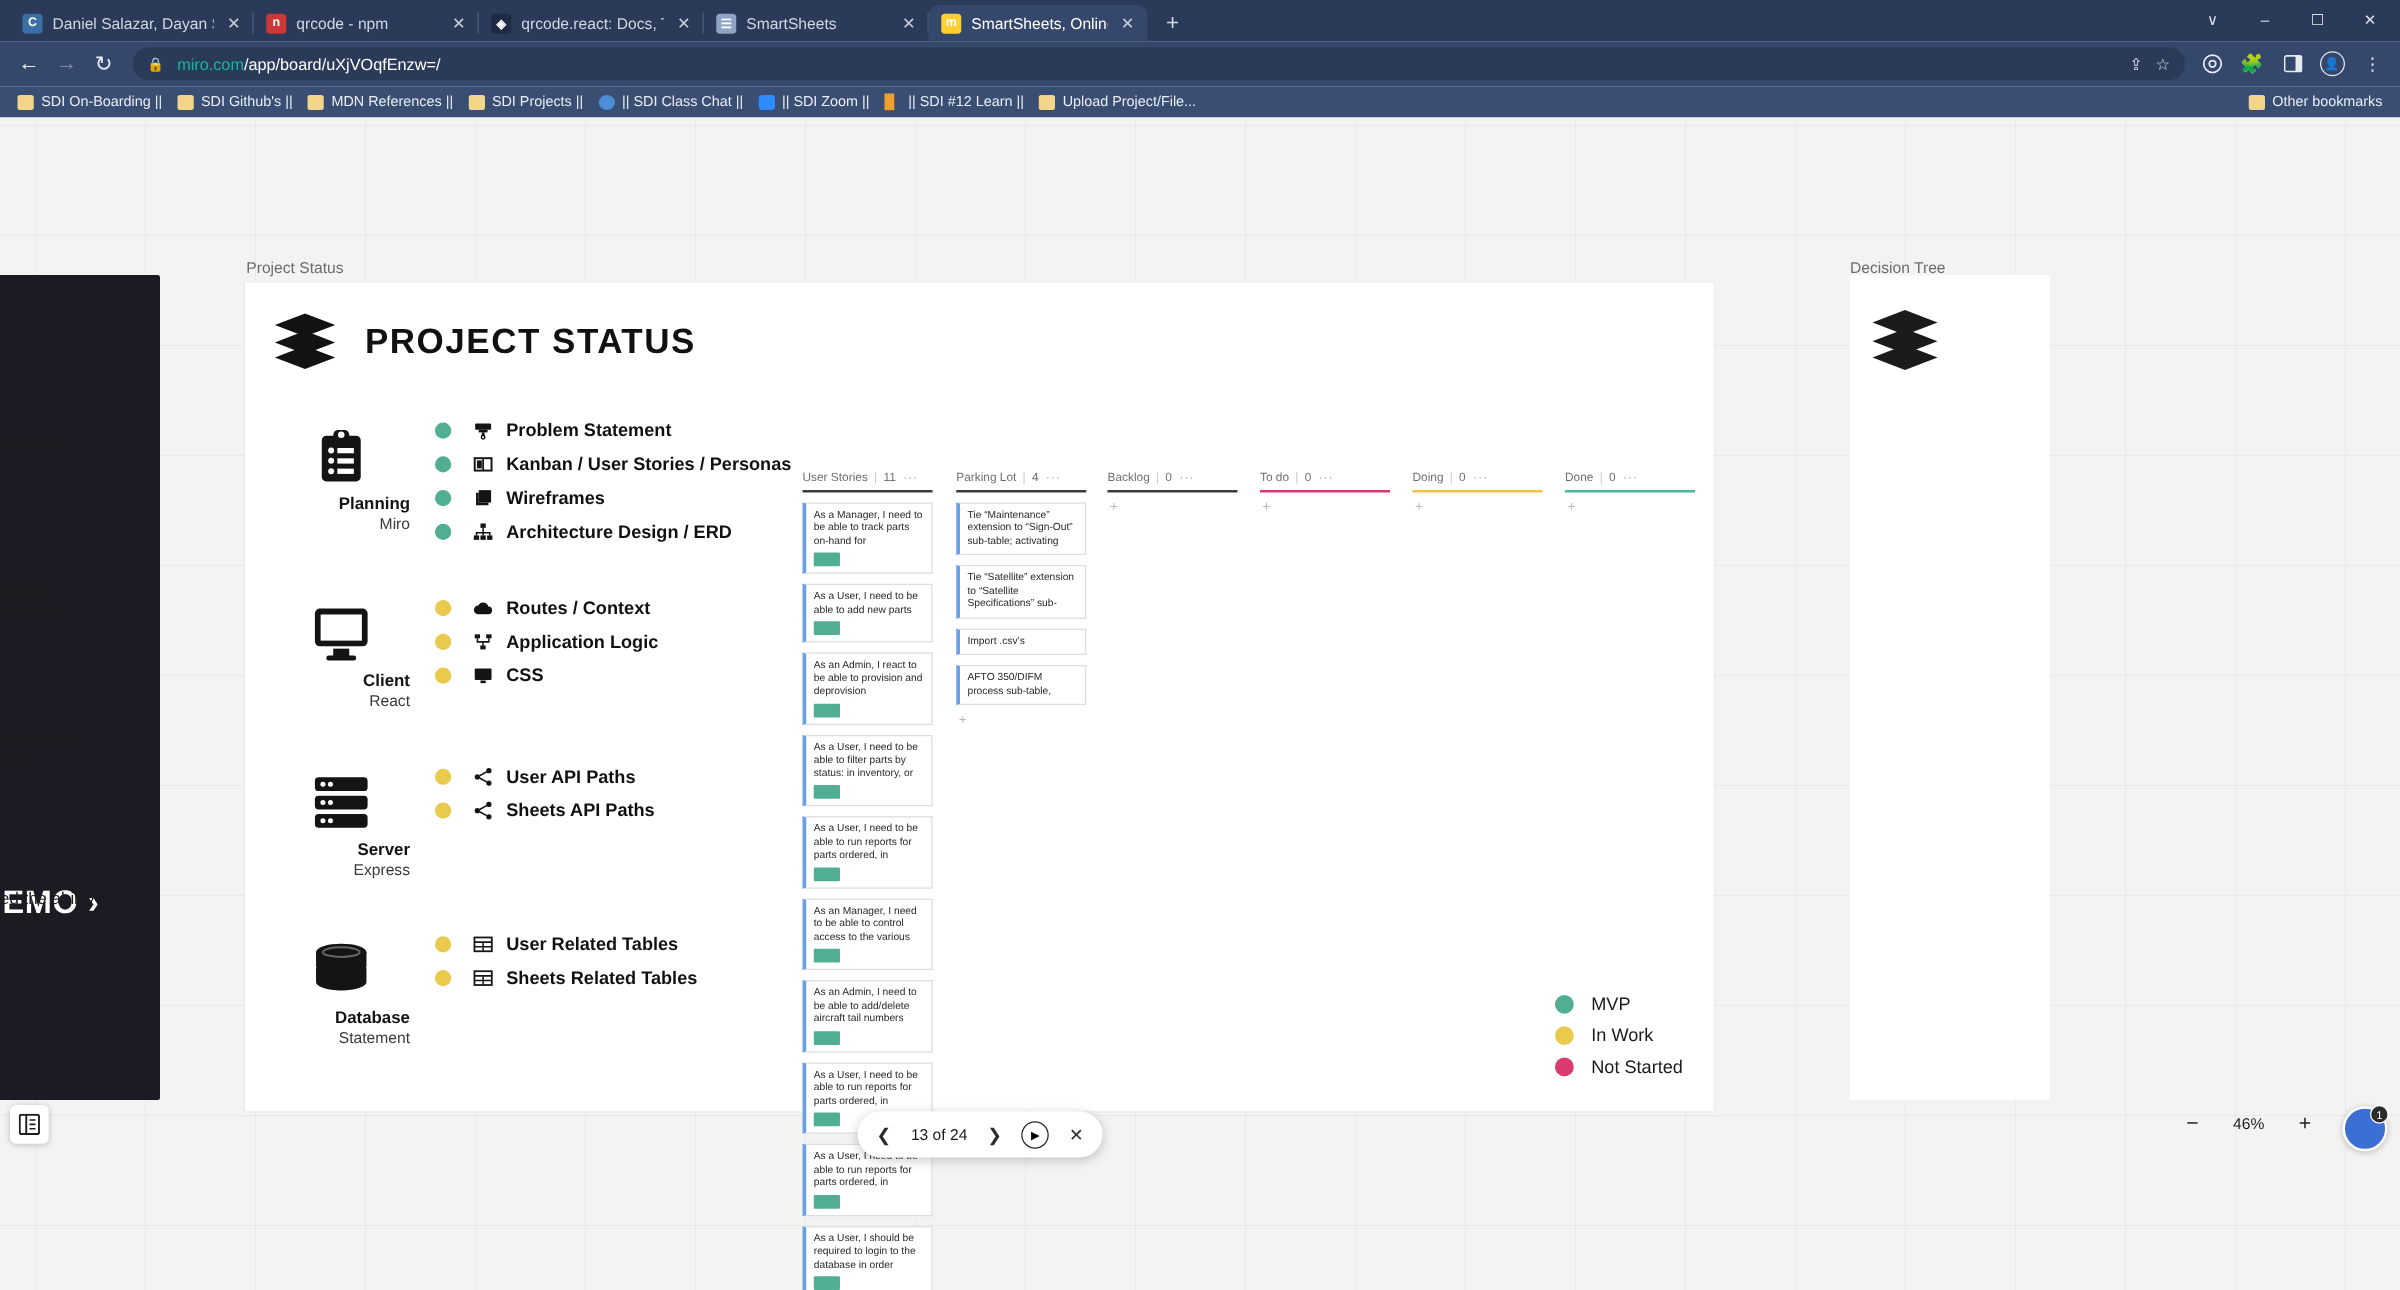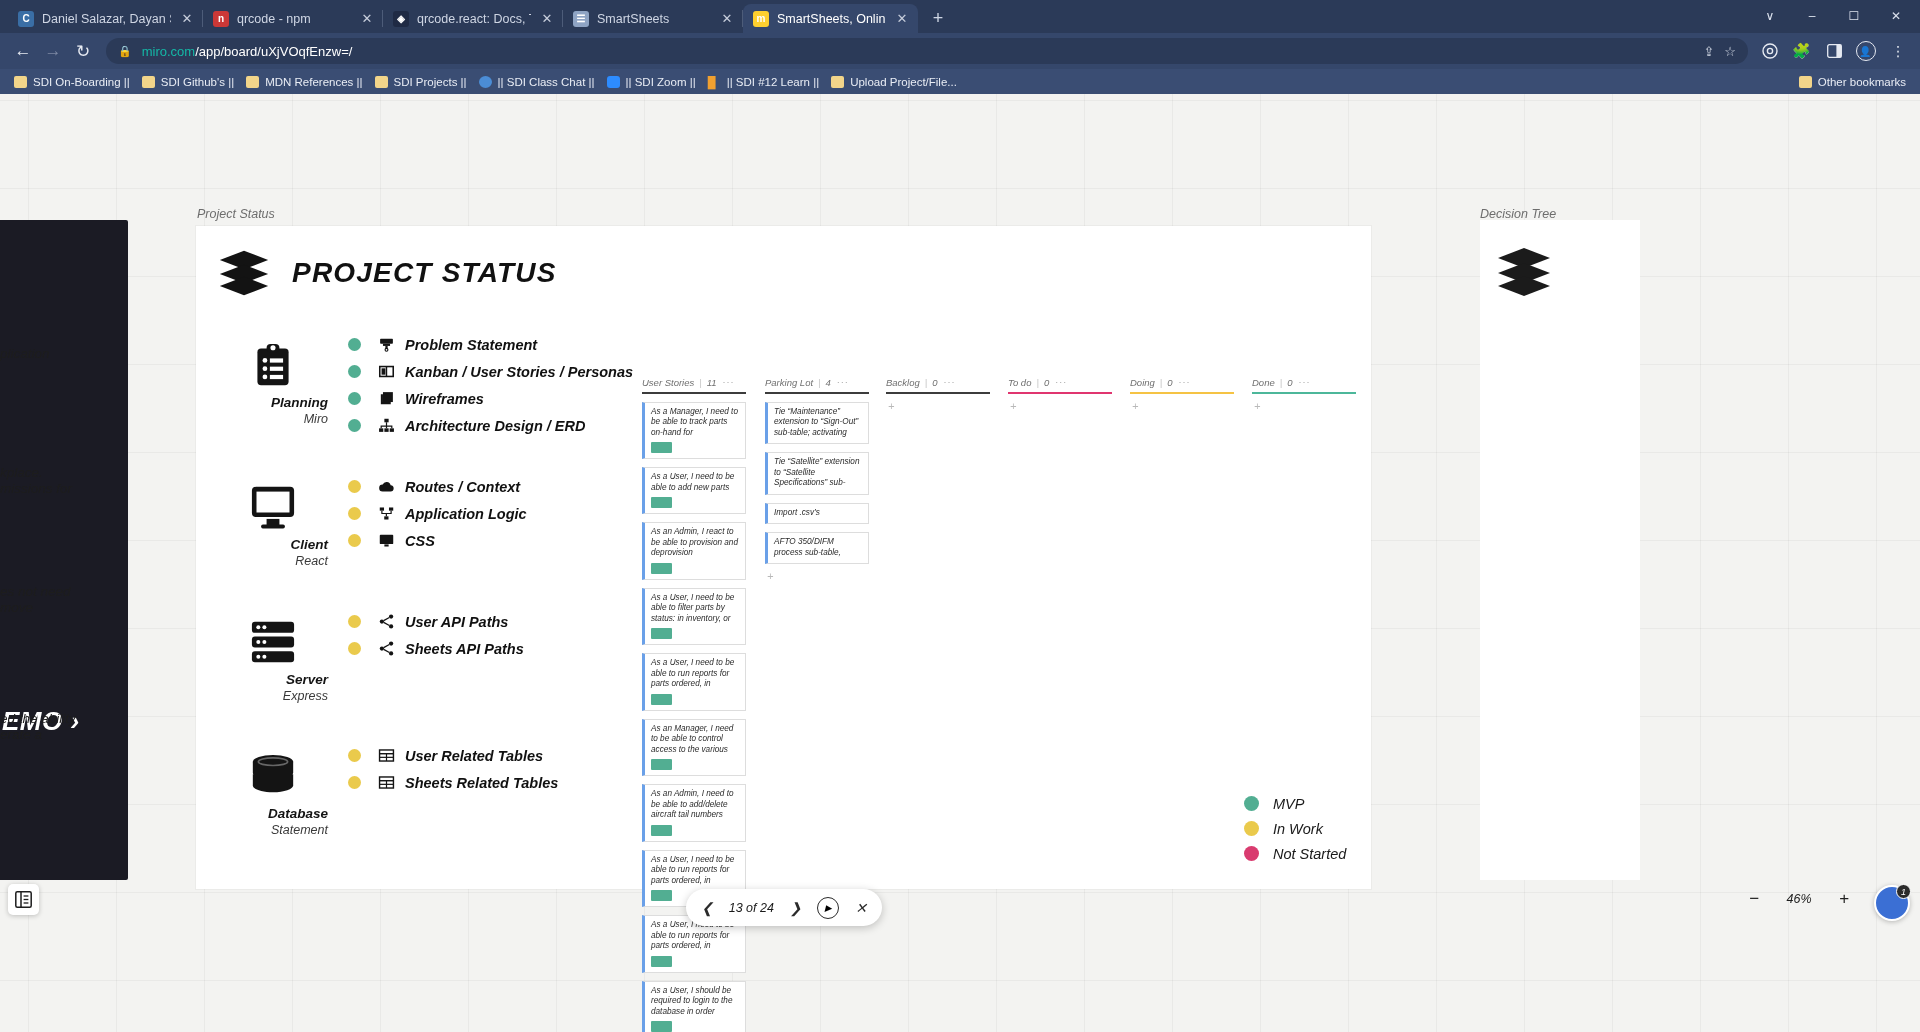--- a/index.html
+++ b/index.html
@@ -116,21 +116,20 @@
   
   #canvas {
     position: relative; width: 1920px; height: 938px;
     background: #f3f3f1;
     background-image:
       linear-gradient(to right, rgba(0,0,0,0.045) 1px, transparent 1px),
       linear-gradient(to bottom, rgba(0,0,0,0.045) 1px, transparent 1px);
     background-size: 88px 88px;
     background-position: 28px 6px;
     overflow: hidden;
-    font-style: italic;
   }
 
   .frame-label {
     position: absolute; font-size: 12.5px; color: #6d6d6d;
   }
   #left-dark-card {
     position: absolute; left: -10px; top: 126px;
     width: 138px; height: 660px; background: #1b1b24; border-radius: 2px;
   }
   #left-dark-text {

